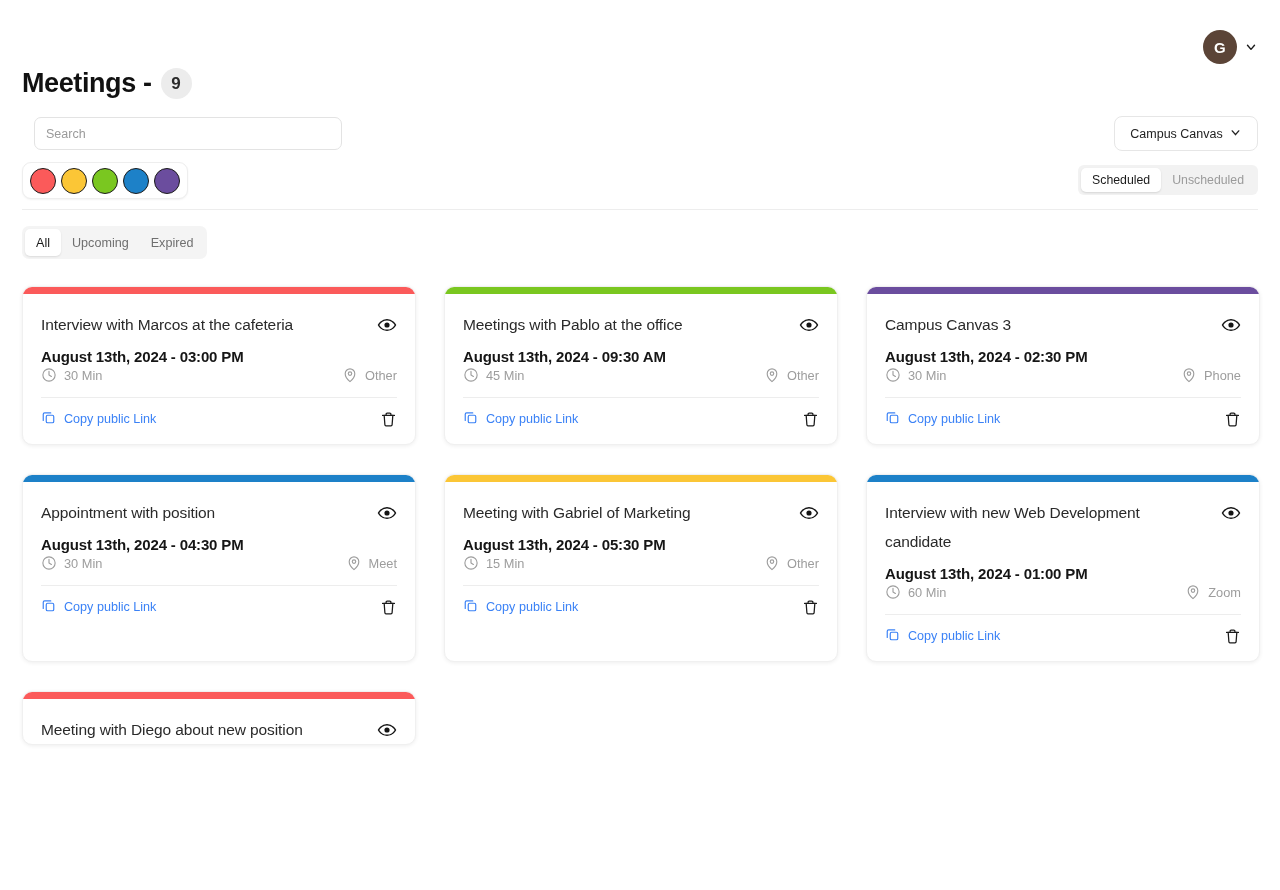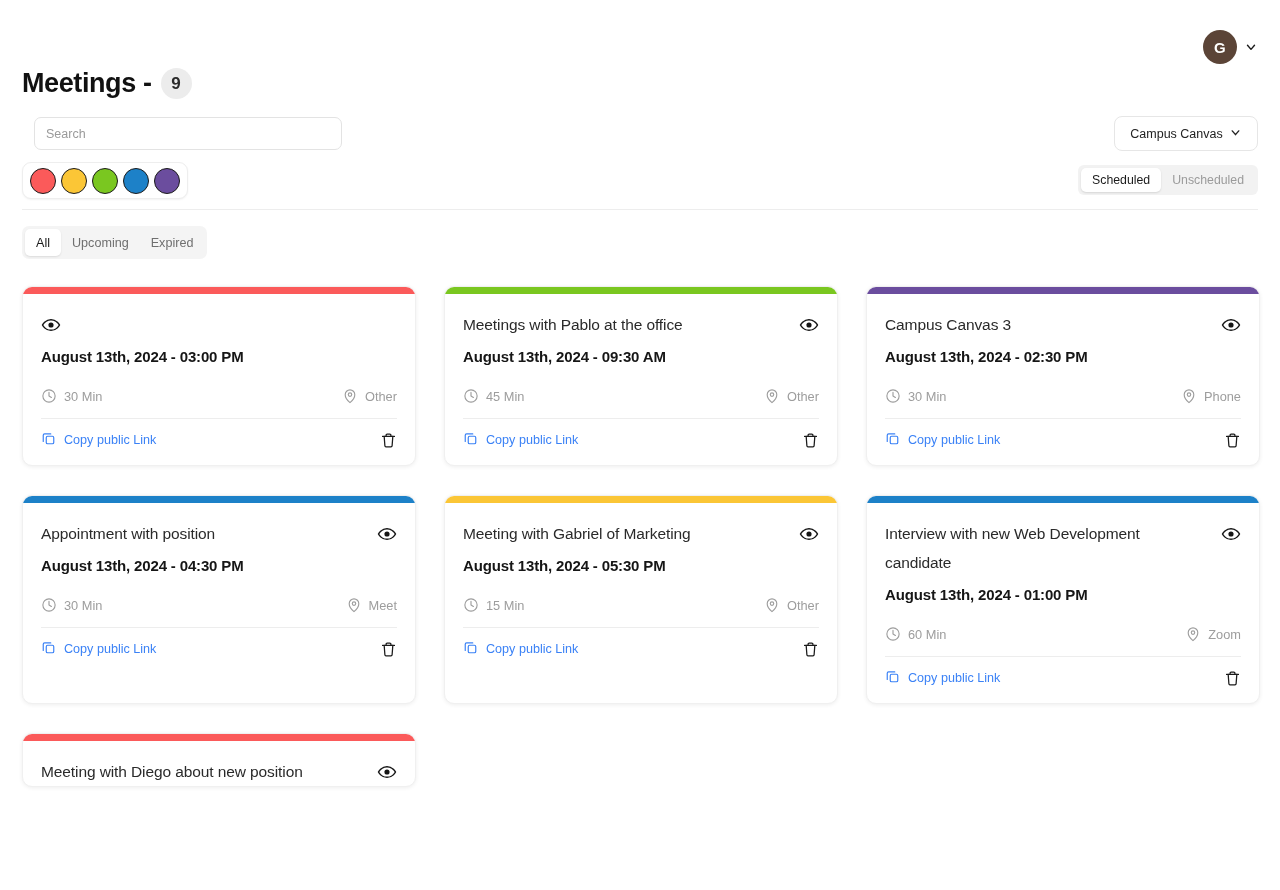--- a/index.html
+++ b/index.html
@@ -142,21 +142,21 @@
     font-weight: 400; letter-spacing: -0.1px;
     max-width: 290px;
   }
   .eye-btn { flex: 0 0 auto; margin-top: 5px; color:#141414; }
 
   .card-date {
     margin-top: 9px;
     font-size: 15px; font-weight: 700; color: #161616; letter-spacing: -0.15px;
   }
   .card-meta {
-    margin-top: 23px;
+    margin-top: 2px;
     display: flex; align-items: center; justify-content: space-between;
     color: #9d9d9d; font-size: 12.8px;
   }
   .meta-item { display: flex; align-items: center; gap: 7px; }
   .meta-icon { color: #9d9d9d; display:flex; }
 
   .card-rule { margin-top: 14px; height: 1px; background: #ededed; }
 
   .card-foot {
     display: flex; align-items: center; justify-content: space-between;
@@ -217,20 +217,21 @@
     <div class="seg active">All</div>
     <div class="seg">Upcoming</div>
     <div class="seg">Expired</div>
   </div>
 
   <div class="grid">
       <div class="card">
         <div class="card-accent" style="background:#FB5A5A"></div>
         <div class="card-body">
           <div class="card-head">
+            <div class="card-title">Interview with Marcos at the cafeteria</div>
             <span class="eye-btn"><svg width="20" height="20" viewBox="0 0 24 24" fill="none" stroke="currentColor" stroke-width="1.8" stroke-linecap="round" stroke-linejoin="round">
                 <path d="M1.8 12S5.4 5.6 12 5.6 22.2 12 22.2 12 18.6 18.4 12 18.4 1.8 12 1.8 12z"></path>
                 <circle cx="12" cy="12" r="3.1" fill="currentColor" stroke="none"></circle>
               </svg></span>
           </div>
           <div class="card-date">August 13th, 2024 - 03:00 PM</div>
           <div class="card-meta">
             <span class="meta-item">
               <span class="meta-icon">
                 <svg width="16" height="16" viewBox="0 0 24 24" fill="none" stroke="currentColor" stroke-width="1.7" stroke-linecap="round" stroke-linejoin="round">

